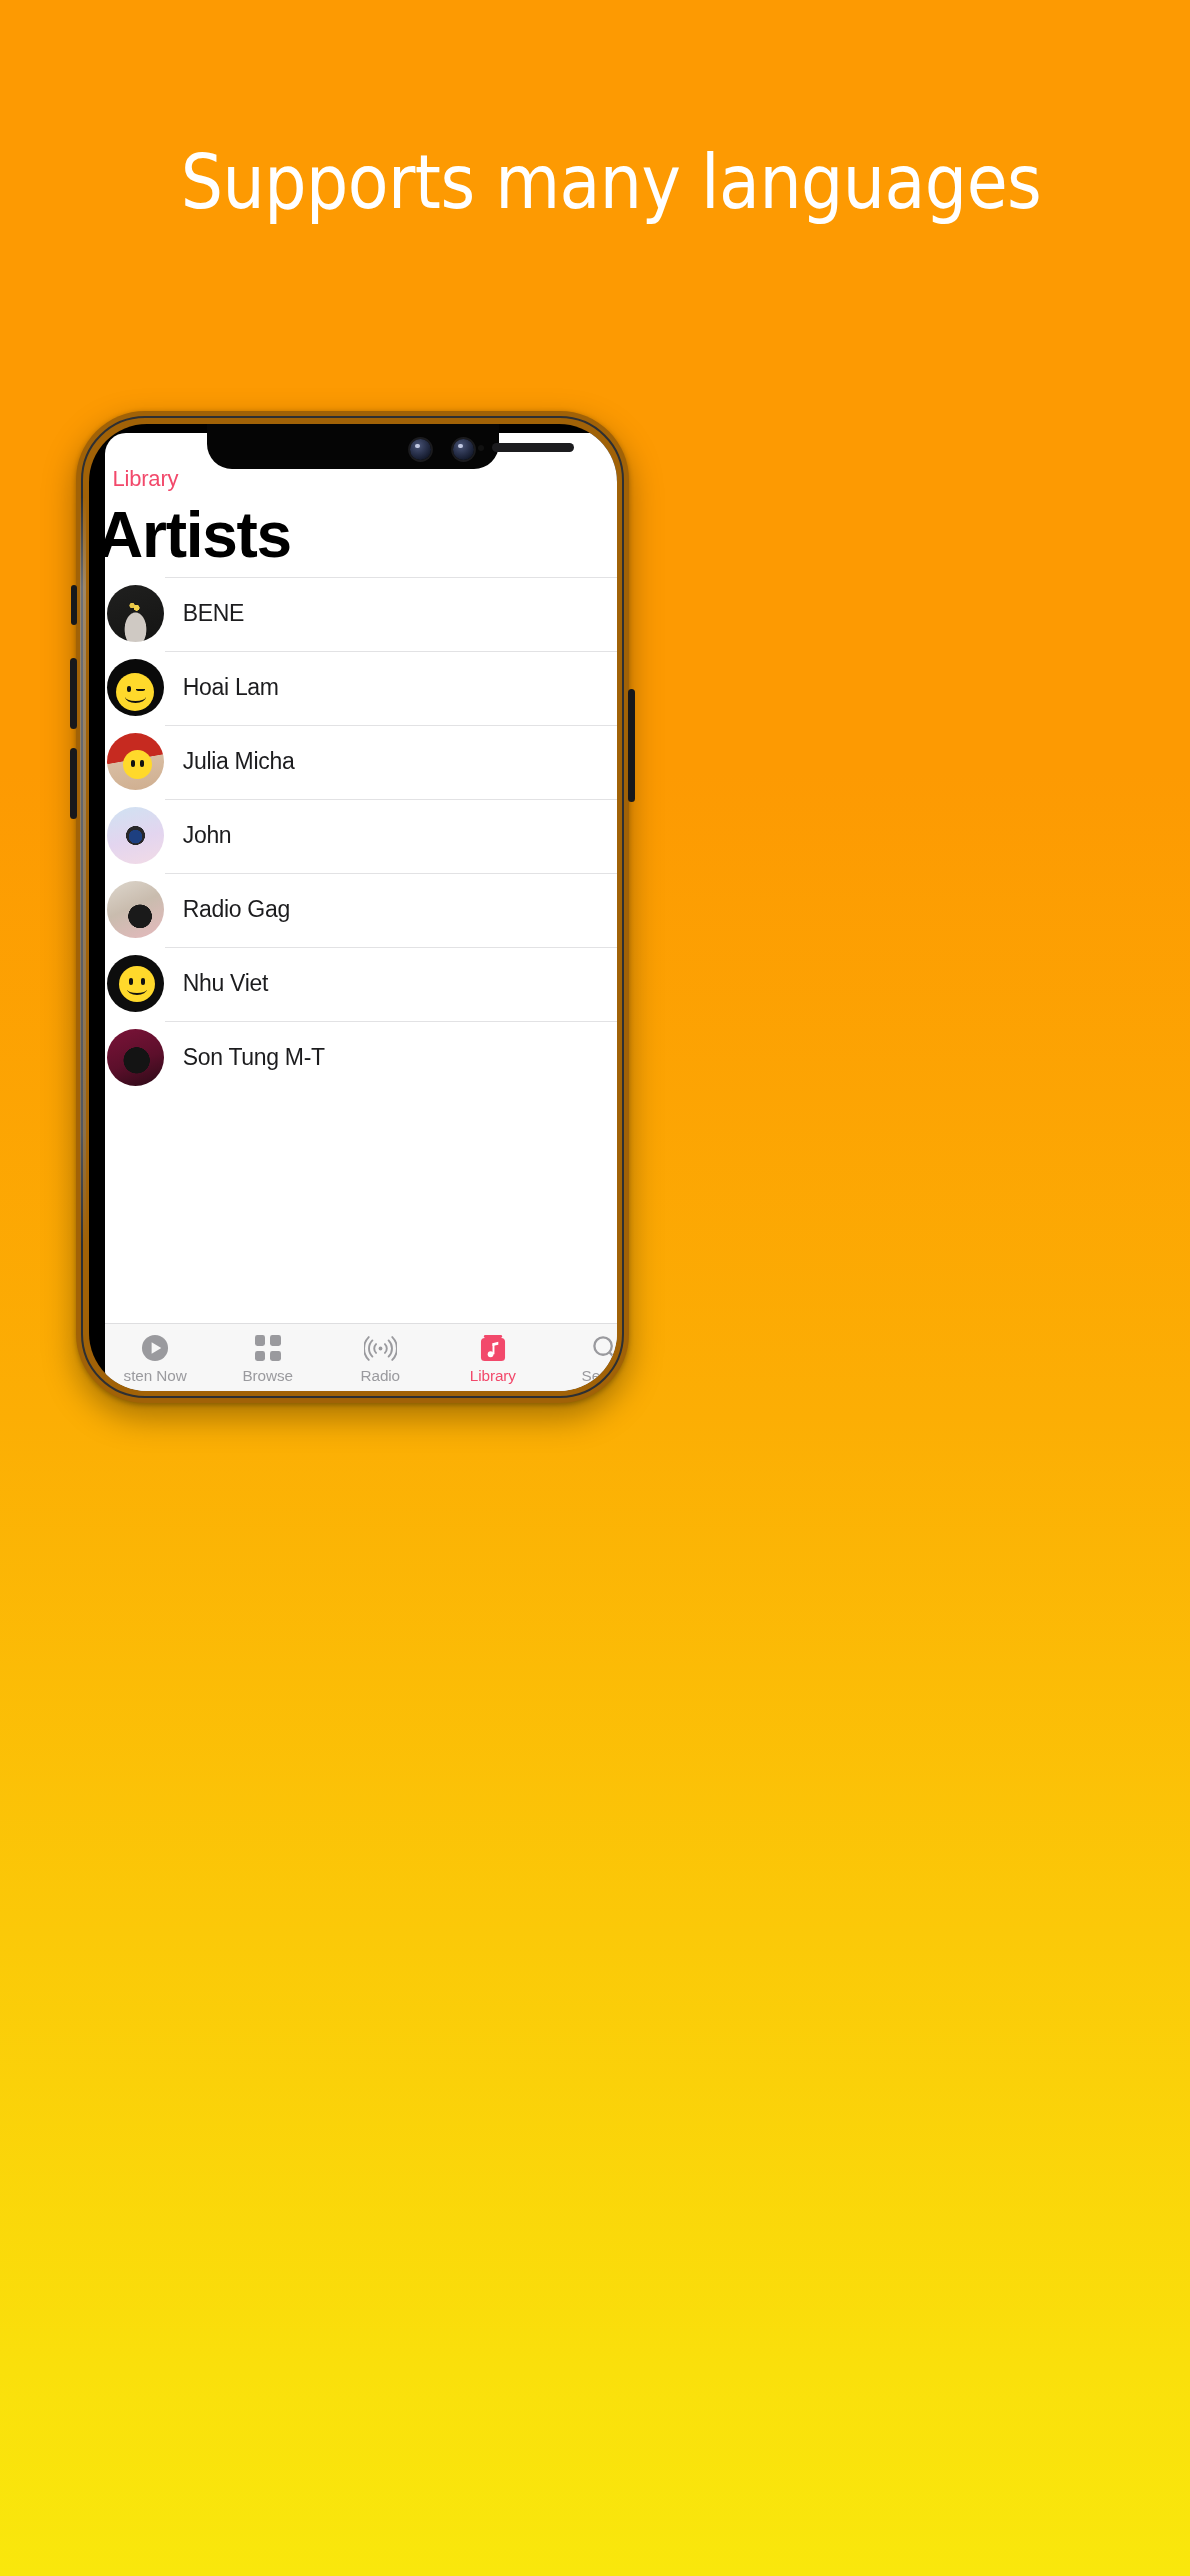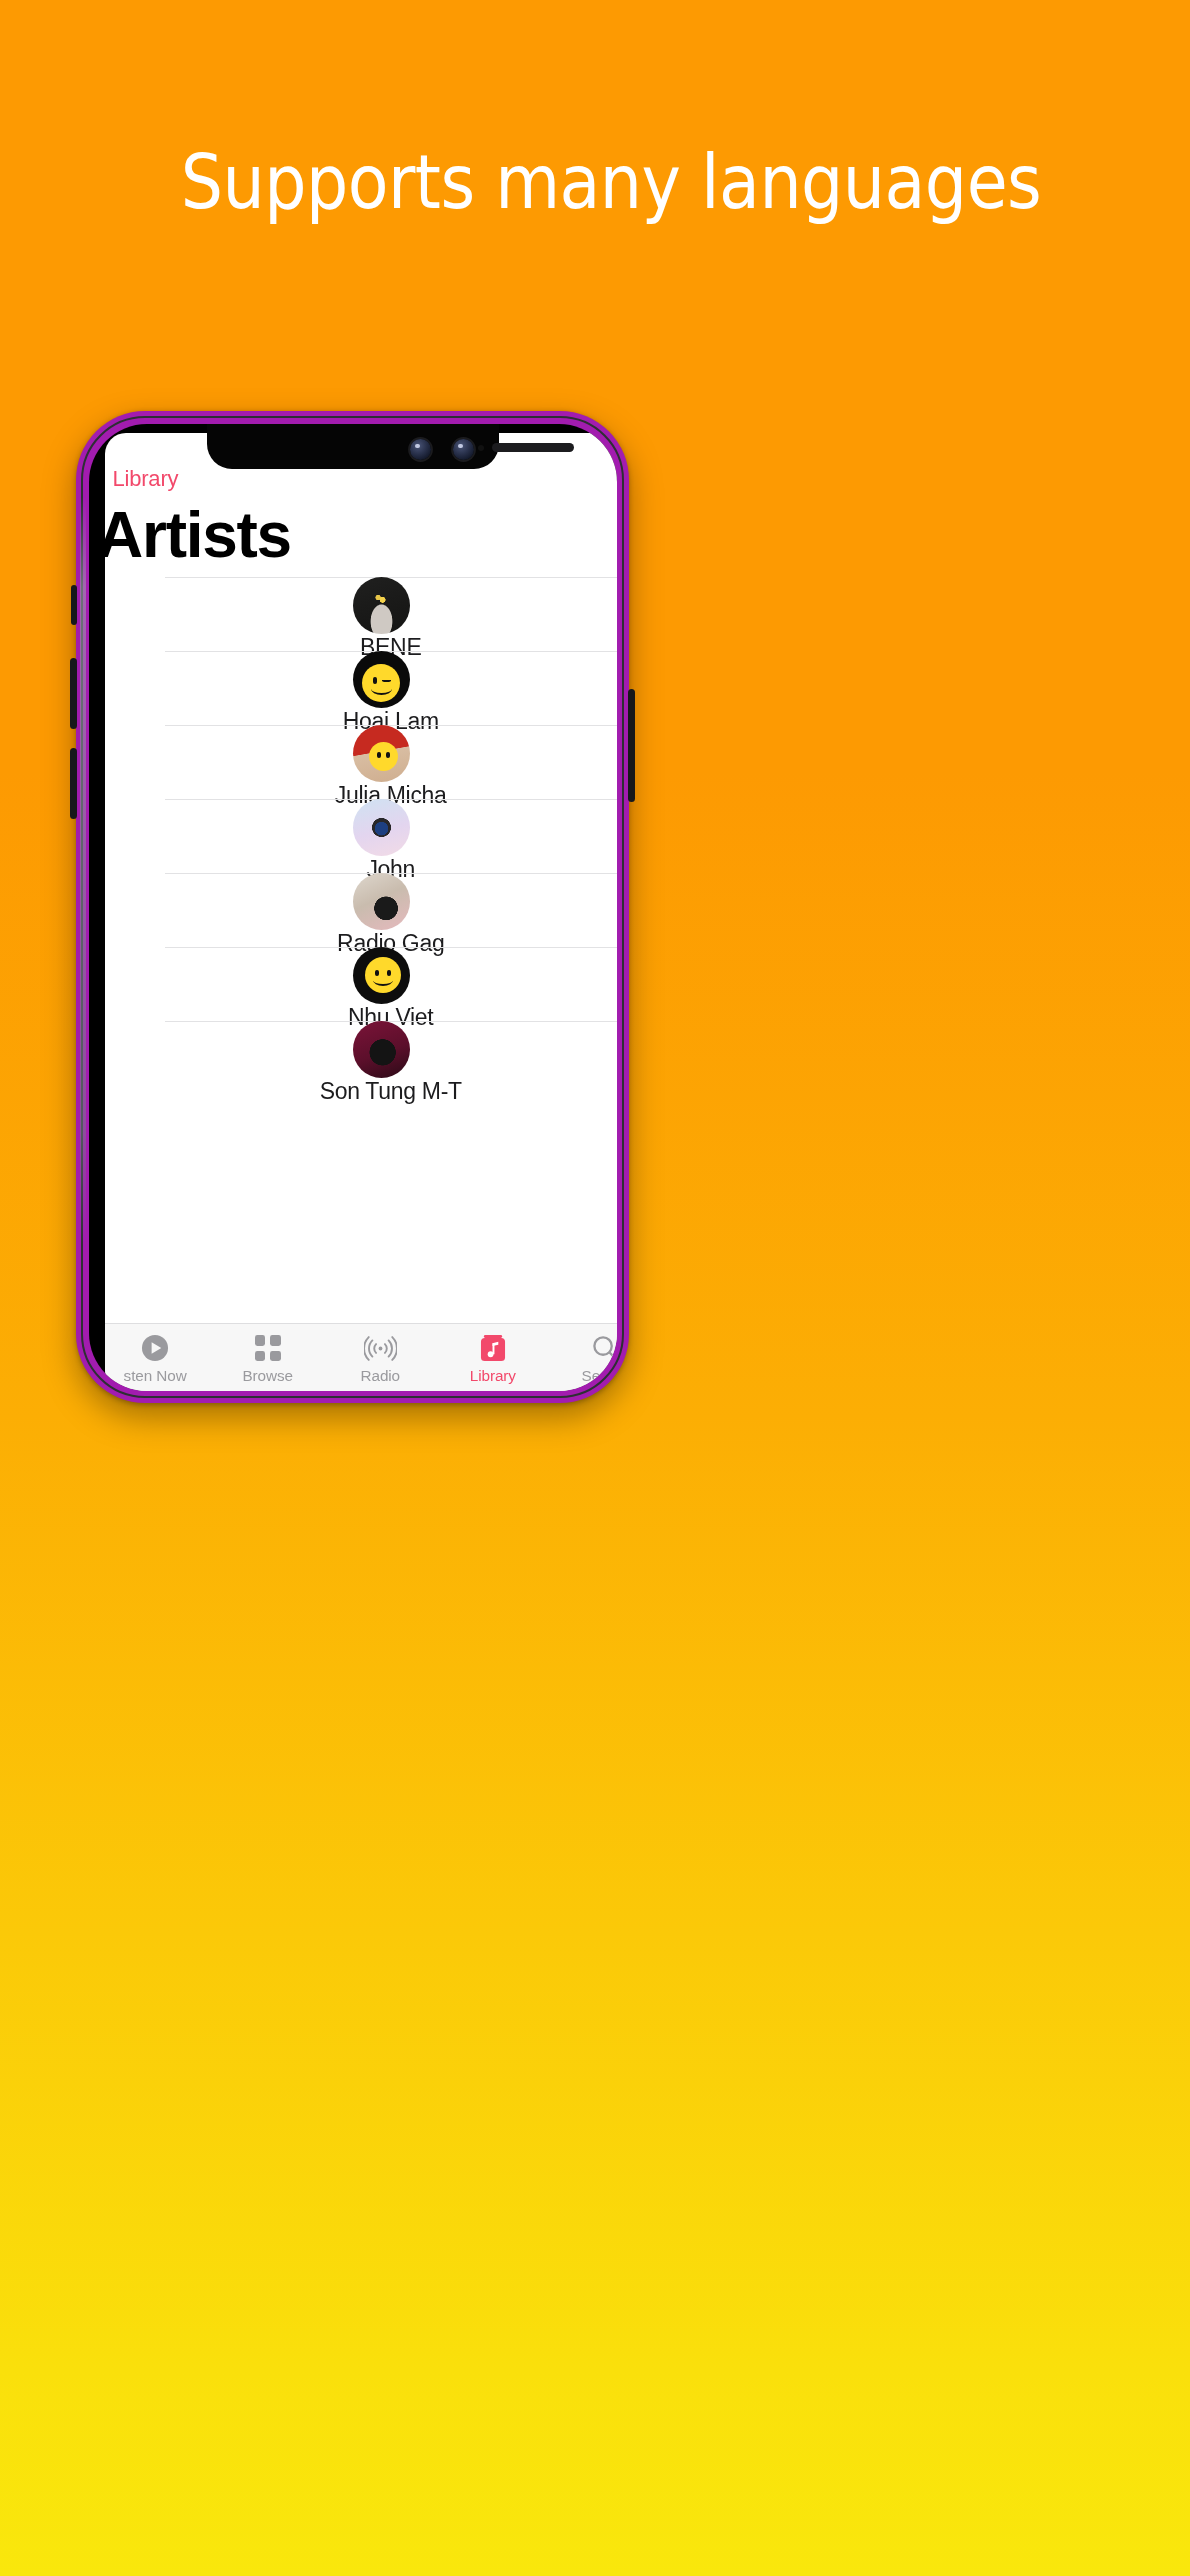--- a/index.html
+++ b/index.html
@@ -34,21 +34,21 @@
   }
 
   
   .phone {
     position: absolute;
     left: 76px;
     top: 411px;
     width: 553px;
     height: 992px;
     border-radius: 69px;
-    background: #a21caf;
+    background: #a16207;
     box-shadow:
       0 13.4px 33px rgba(0,0,0,0.34),
       0 1.9px 5.8px rgba(0,0,0,0.25);
     padding: 12.5px;
   }
   .phone-inner-ring {
     position: absolute;
     inset: 4.8px;
     border-radius: 64px;
     border: 2.9px solid #2d2f33;
@@ -187,21 +187,20 @@
     flex: 1 1 auto;
     overflow: hidden;
     margin-top: 13.4px;
   }
   .row {
     display: flex;
     align-items: center;
     height: 74px;
     position: relative;
     padding-left: 1.9px;
-    flex-direction: column;
   }
   .row + .row::before,
   .row:first-child::before {
     content: "";
     position: absolute;
     left: 60px;
     right: 0;
     top: 0;
     height: 1px;
     background: #e2e2e4;

